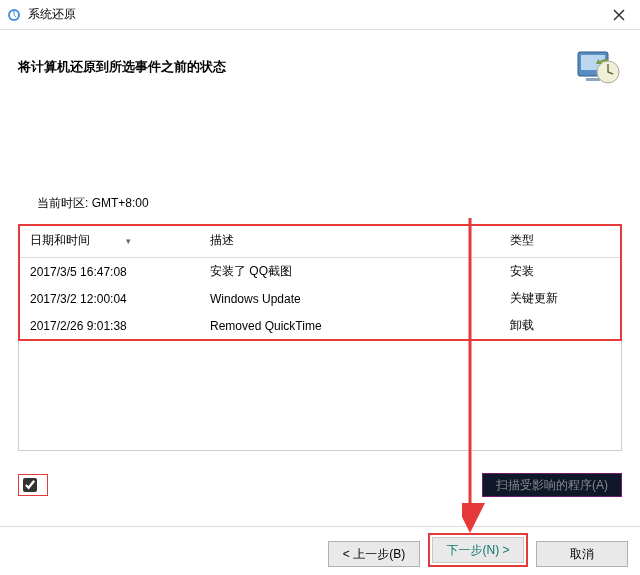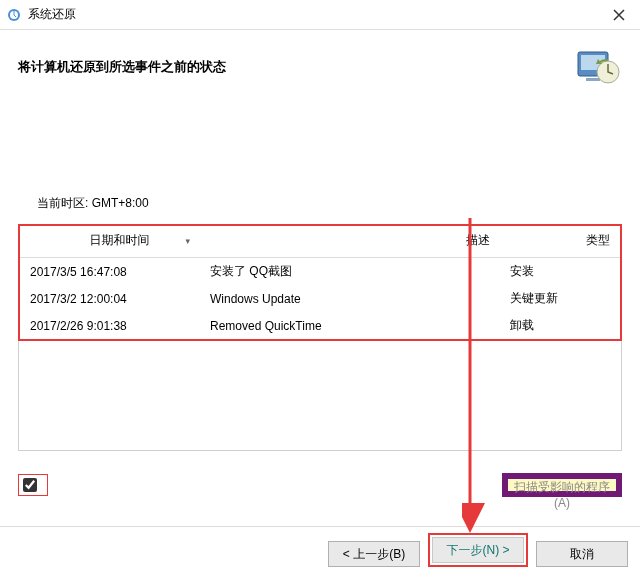--- a/index.html
+++ b/index.html
@@ -8,32 +8,32 @@
     .titlebar-icon { width: 16px; height: 16px; margin-right: 6px; }
     .titlebar-title { flex: 1; font-size: 12px; }
     .close-btn { width: 30px; height: 30px; display: flex; align-items: center; justify-content: center; cursor: pointer; }
     .header { display: flex; align-items: center; padding: 12px 18px 8px 18px; }
     .header-text { flex: 1; font-size: 13px; font-weight: 600; }
     .header-icon-box { width: 50px; height: 50px; margin-left: 12px; }
     .content { padding: 0 18px; }
     .timezone { margin-top: 95px; margin-bottom: 12px; font-size: 12px; margin-left: 19px; }
     .table-wrapper { border: 2px solid #e63a3a; padding: 0; background: #fff; }
     .table { width: 100%; border-collapse: collapse; }
-    .table thead th { text-align: right; font-weight: 400; padding: 6px 10px 8px 10px; border-bottom: 1px solid #dcdcdc; position: relative; }
+    .table thead th { text-align: left; font-weight: 400; padding: 6px 10px 8px 10px; border-bottom: 1px solid #dcdcdc; position: relative; }
     .sort-caret { font-size: 9px; margin-left: 36px; color: #666; }
     .col-date { width: 180px; }
     .col-desc { width: auto; }
     .col-type { width: 120px; }
     .table tbody td { padding: 5px 10px; white-space: nowrap; }
     .below-table { border: 1px solid #cfcfcf; border-top: none; height: 110px; }
     .checkbox-row { display: flex; align-items: center; margin-top: 22px; justify-content: space-between; }
     .checkbox-left { display: flex; align-items: center; border: 1px solid #e63a3a; padding: 3px 4px; }
     .checkbox-left input { width: 14px; height: 14px; margin-right: 6px; accent-color: #333; }
     .checkbox-left label { font-size: 12px; text-decoration: underline; text-decoration-color: #aaa; }
-    .scan-btn { width: 120px; height: 24px; background: #fef9c3; border: 6px solid #701a75; color: #888; font-size: 12px; cursor: default; }
+    .scan-btn { width: 140px; height: 24px; background: #0f172a; border: 1px solid #701a75; color: #888; font-size: 12px; cursor: default; }
     .arrow { position: absolute; left: 462px; top: 218px; pointer-events: none; z-index: 50; }
     .bottom-bar { position: absolute; bottom: 8px; right: 12px; display: flex; gap: 8px; align-items: flex-end; }
     .nav-btn { height: 26px; min-width: 92px; background: #e9e9e9; border: 1px solid #b0b0b0; font-size: 12px; cursor: pointer; }
     .nav-btn.disabled { color: #0f766e; border: 1px solid #c8c8c8; cursor: default; }
     .next-wrap { border: 2px solid #e63a3a; padding: 2px; display: inline-flex; }
     .hr-line { position: absolute; left: 0; right: 0; bottom: 48px; height: 1px; background: #ddd; }
   </style>
 </head>
 <body>
 

